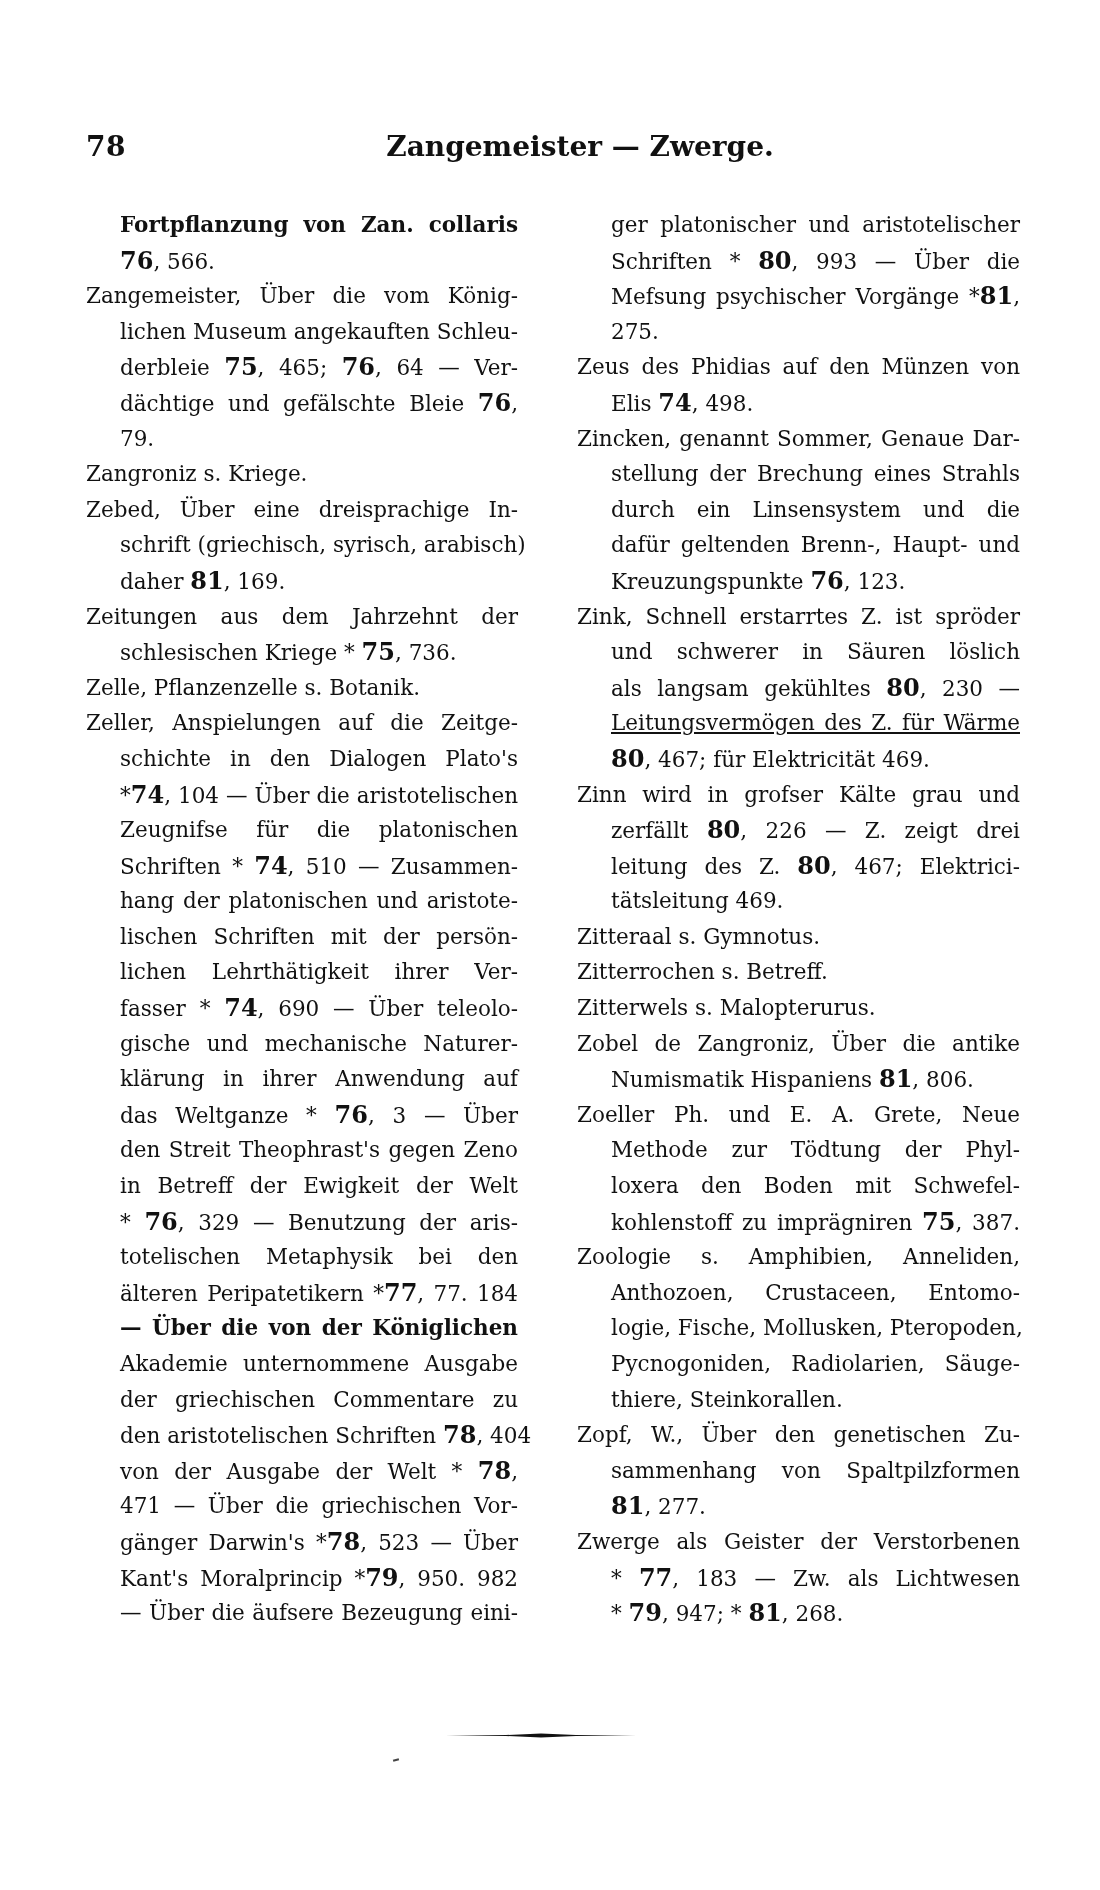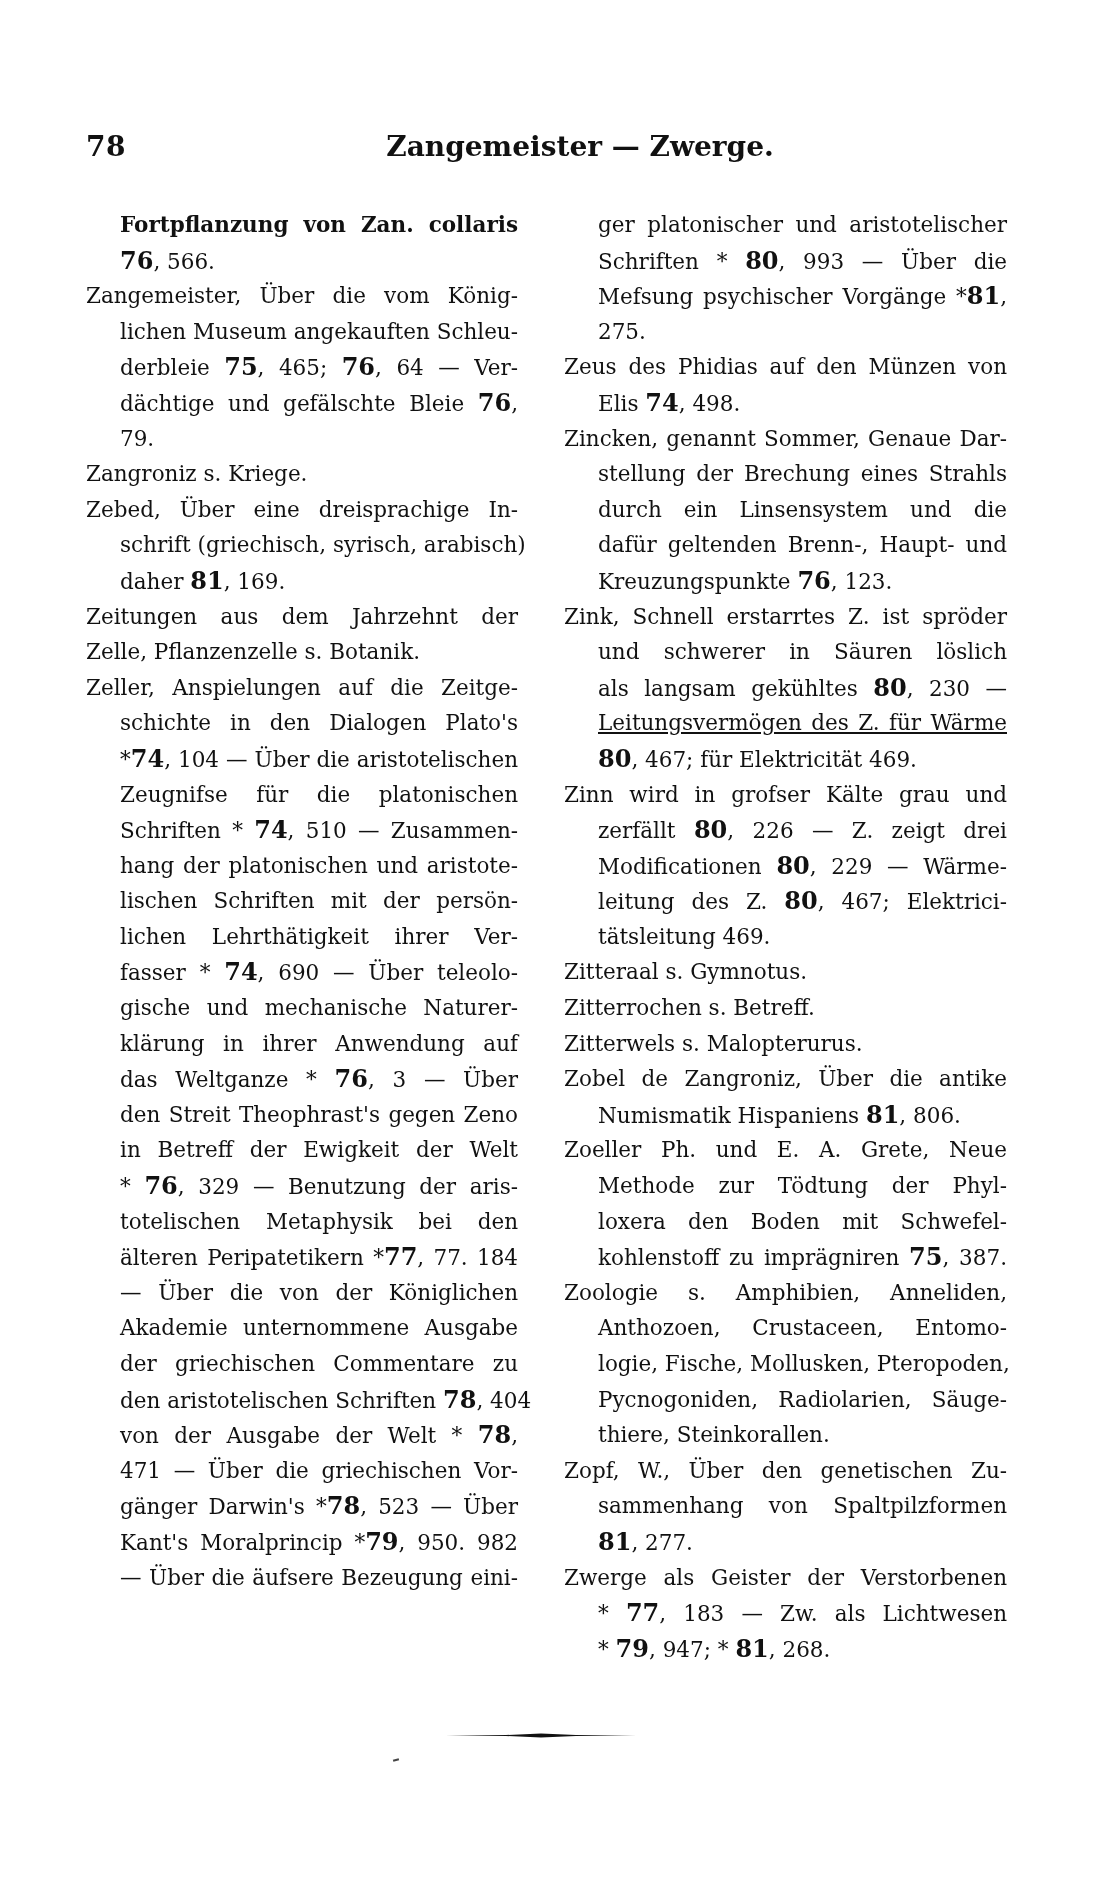--- a/index.html
+++ b/index.html
@@ -15,21 +15,21 @@
   .running-head {
     position: absolute; left: 0; width: 1100px; top: 130px;
     text-align: center; font-size: 28px; font-weight: bold;
     padding-left: 60px; box-sizing: border-box;
   }
   .column {
     position: absolute; top: 207px; width: 432px;
     font-size: 21.5px; line-height: 35.6px;
   }
   .column.left  { left: 86px; }
-  .column.right { left: 564px; width: 443px; }
+  .column.right { left: 577px; width: 443px; }
   .line {
     display: block; white-space: nowrap; height: 35.6px;
     text-align: justify; text-align-last: justify;
   }
   .line.indent { padding-left: 34px; }
   .line.last { text-align-last: left; }
   .b { font-weight: bold; font-size: 24px; }
   .lemma { font-weight: bold; }
   .rule {
     position: absolute; left: 446px; top: 1733px; width: 190px; height: 5px;
@@ -51,39 +51,40 @@
     <span class="line" style="text-align-last: justify;"><span>Zangemeister, Über die vom König-</span></span>
     <span class="line indent" style="text-align-last: justify;"><span>lichen Museum angekauften Schleu-</span></span>
     <span class="line indent" style="text-align-last: justify;"><span>derbleie </span><span class="b">75</span><span>, 465; </span><span class="b">76</span><span>, 64 — Ver-</span></span>
     <span class="line indent" style="text-align-last: justify;"><span>dächtige und gefälschte Bleie </span><span class="b">76</span><span>,</span></span>
     <span class="line indent last"><span>79.</span></span>
     <span class="line last"><span>Zangroniz s. Kriege.</span></span>
     <span class="line" style="text-align-last: justify;"><span>Zebed, Über eine dreisprachige In-</span></span>
     <span class="line indent" style="text-align-last: justify;"><span>schrift (griechisch, syrisch, arabisch)</span></span>
     <span class="line indent last"><span>daher </span><span class="b">81</span><span>, 169.</span></span>
     <span class="line" style="text-align-last: justify;"><span>Zeitungen aus dem Jahrzehnt der</span></span>
+    <span class="line indent last"><span>schlesischen Kriege * </span><span class="b">75</span><span>, 736.</span></span>
     <span class="line last"><span>Zelle, Pflanzenzelle s. Botanik.</span></span>
     <span class="line" style="text-align-last: justify;"><span>Zeller, Anspielungen auf die Zeitge-</span></span>
     <span class="line indent" style="text-align-last: justify;"><span>schichte in den Dialogen Plato's</span></span>
     <span class="line indent" style="text-align-last: justify;"><span>*</span><span class="b">74</span><span>, 104 — Über die aristotelischen</span></span>
     <span class="line indent" style="text-align-last: justify;"><span>Zeugnifse für die platonischen</span></span>
     <span class="line indent" style="text-align-last: justify;"><span>Schriften * </span><span class="b">74</span><span>, 510 — Zusammen-</span></span>
     <span class="line indent" style="text-align-last: justify;"><span>hang der platonischen und aristote-</span></span>
     <span class="line indent" style="text-align-last: justify;"><span>lischen Schriften mit der persön-</span></span>
     <span class="line indent" style="text-align-last: justify;"><span>lichen Lehrthätigkeit ihrer Ver-</span></span>
     <span class="line indent" style="text-align-last: justify;"><span>fasser * </span><span class="b">74</span><span>, 690 — Über teleolo-</span></span>
     <span class="line indent" style="text-align-last: justify;"><span>gische und mechanische Naturer-</span></span>
     <span class="line indent" style="text-align-last: justify;"><span>klärung in ihrer Anwendung auf</span></span>
     <span class="line indent" style="text-align-last: justify;"><span>das Weltganze * </span><span class="b">76</span><span>, 3 — Über</span></span>
     <span class="line indent" style="text-align-last: justify;"><span>den Streit Theophrast's gegen Zeno</span></span>
     <span class="line indent" style="text-align-last: justify;"><span>in Betreff der Ewigkeit der Welt</span></span>
     <span class="line indent" style="text-align-last: justify;"><span>* </span><span class="b">76</span><span>, 329 — Benutzung der aris-</span></span>
     <span class="line indent" style="text-align-last: justify;"><span>totelischen Metaphysik bei den</span></span>
     <span class="line indent" style="text-align-last: justify;"><span>älteren Peripatetikern *</span><span class="b">77</span><span>, 77. 184</span></span>
-    <span class="line indent" style="text-align-last: justify;"><span>— Über die von der Königlichen</span></span>
+    <span class="line indent" style="text-align-last: justify; font-weight: bold;"><span>— Über die von der Königlichen</span></span>
     <span class="line indent" style="text-align-last: justify;"><span>Akademie unternommene Ausgabe</span></span>
     <span class="line indent" style="text-align-last: justify;"><span>der griechischen Commentare zu</span></span>
     <span class="line indent" style="text-align-last: justify;"><span>den aristotelischen Schriften </span><span class="b">78</span><span>, 404</span></span>
     <span class="line indent" style="text-align-last: justify;"><span>von der Ausgabe der Welt * </span><span class="b">78</span><span>,</span></span>
     <span class="line indent" style="text-align-last: justify;"><span>471 — Über die griechischen Vor-</span></span>
     <span class="line indent" style="text-align-last: justify;"><span>gänger Darwin's *</span><span class="b">78</span><span>, 523 — Über</span></span>
     <span class="line indent" style="text-align-last: justify;"><span>Kant's Moralprincip *</span><span class="b">79</span><span>, 950. 982</span></span>
     <span class="line indent" style="text-align-last: justify;"><span>— Über die äufsere Bezeugung eini-</span></span>
   </div>
 <div class="column right">
@@ -98,21 +99,20 @@
     <span class="line indent" style="text-align-last: justify;"><span>durch ein Linsensystem und die</span></span>
     <span class="line indent" style="text-align-last: justify;"><span>dafür geltenden Brenn-, Haupt- und</span></span>
     <span class="line indent last"><span>Kreuzungspunkte </span><span class="b">76</span><span>, 123.</span></span>
     <span class="line" style="text-align-last: justify;"><span>Zink, Schnell erstarrtes Z. ist spröder</span></span>
     <span class="line indent" style="text-align-last: justify;"><span>und schwerer in Säuren löslich</span></span>
     <span class="line indent" style="text-align-last: justify;"><span>als langsam gekühltes </span><span class="b">80</span><span>, 230 —</span></span>
     <span class="line indent" style="text-align-last: justify; text-decoration: underline;"><span>Leitungsvermögen des Z. für Wärme</span></span>
     <span class="line indent last"><span class="b">80</span><span>, 467; für Elektricität 469.</span></span>
     <span class="line" style="text-align-last: justify;"><span>Zinn wird in grofser Kälte grau und</span></span>
     <span class="line indent" style="text-align-last: justify;"><span>zerfällt </span><span class="b">80</span><span>, 226 — Z. zeigt drei</span></span>
-    <span class="line indent" style="text-align-last: justify;"><span>Modificationen </span><span class="b">80</span><span>, 229 — Wärme-</span></span>
     <span class="line indent" style="text-align-last: justify;"><span>leitung des Z. </span><span class="b">80</span><span>, 467; Elektrici-</span></span>
     <span class="line indent last"><span>tätsleitung 469.</span></span>
     <span class="line last"><span>Zitteraal s. Gymnotus.</span></span>
     <span class="line last"><span>Zitterrochen s. Betreff.</span></span>
     <span class="line last"><span>Zitterwels s. Malopterurus.</span></span>
     <span class="line" style="text-align-last: justify;"><span>Zobel de Zangroniz, Über die antike</span></span>
     <span class="line indent last"><span>Numismatik Hispaniens </span><span class="b">81</span><span>, 806.</span></span>
     <span class="line" style="text-align-last: justify;"><span>Zoeller Ph. und E. A. Grete, Neue</span></span>
     <span class="line indent" style="text-align-last: justify;"><span>Methode zur Tödtung der Phyl-</span></span>
     <span class="line indent" style="text-align-last: justify;"><span>loxera den Boden mit Schwefel-</span></span>

